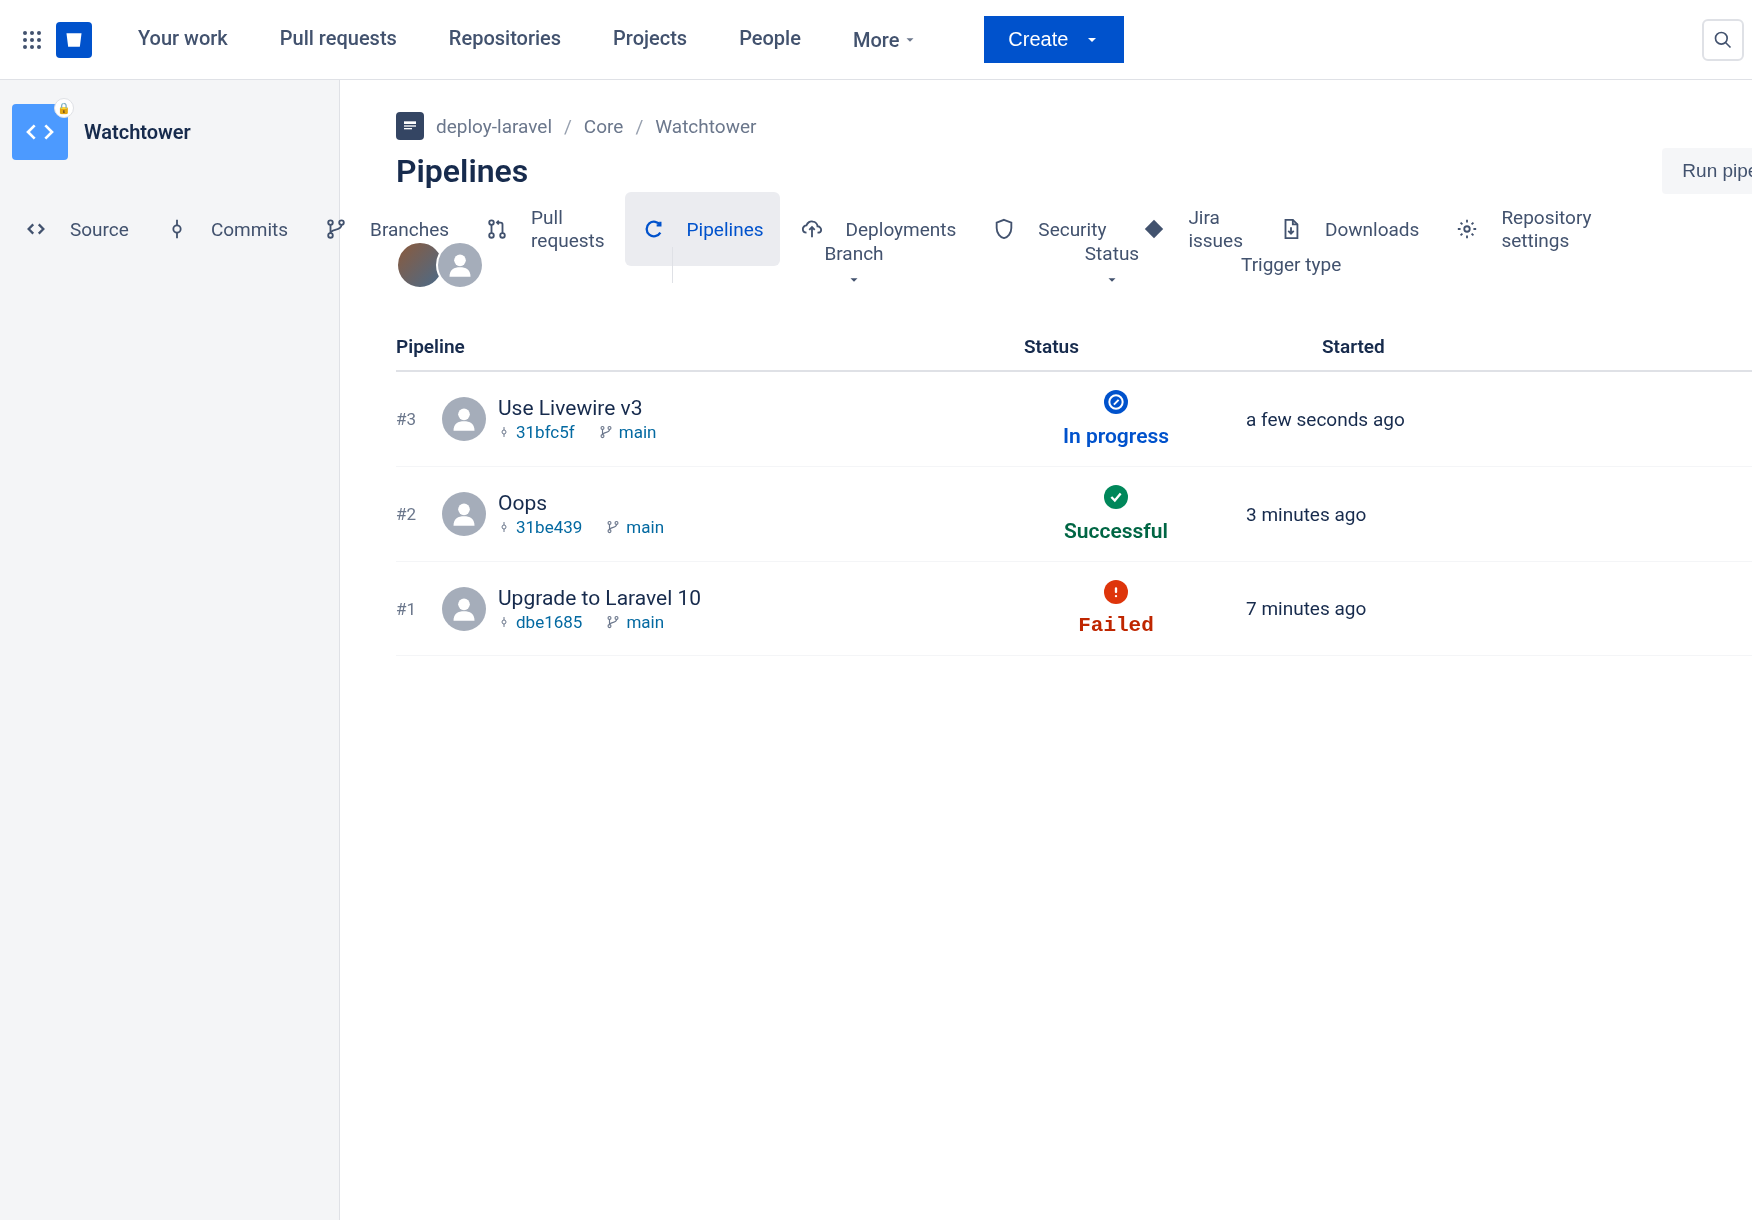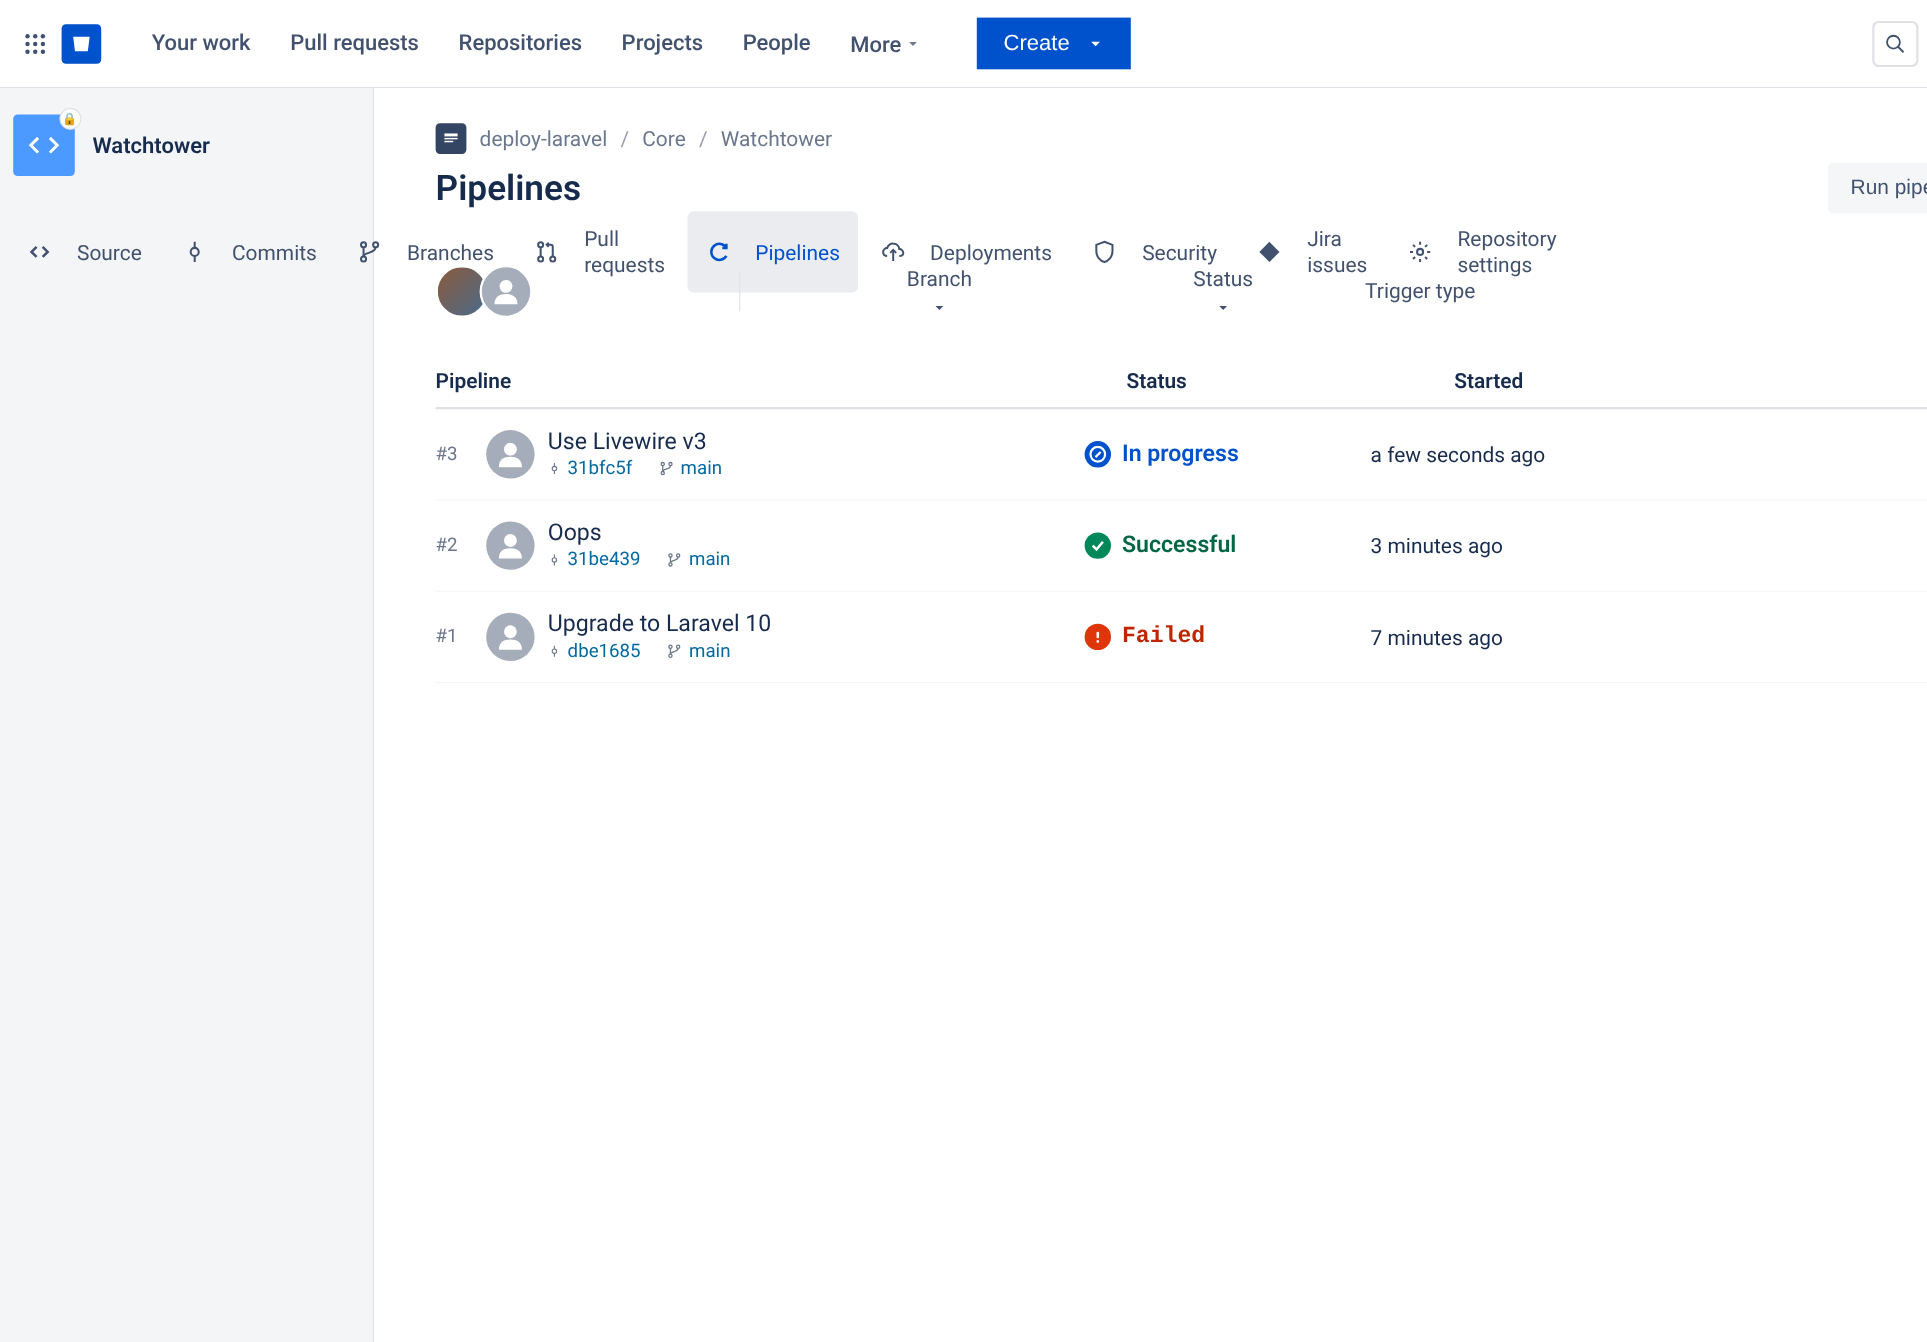--- a/index.html
+++ b/index.html
@@ -25,21 +25,21 @@
     .app-switcher svg { fill: #42526E; }
     .logo {
       width: 36px; height: 36px;
       background: #0052CC;
       border-radius: 4px;
       display: flex; align-items: center; justify-content: center;
       margin-right: 24px;
     }
     .nav-items {
       display: flex;
-      gap: 8px;
+      gap: 24px;
       flex: 1;
     }
     .nav-item {
       padding: 10px 14px;
       font-size: 20px;
       font-weight: 500;
       color: #42526E;
       cursor: pointer;
       border-radius: 4px;
     }
@@ -255,20 +255,21 @@
     .pipeline-meta .hash, .pipeline-meta .branch {
       display: flex; align-items: center; gap: 6px;
     }
     .status-cell {
       width: 260px;
       display: flex;
       align-items: center;
       gap: 10px;
       font-size: 21px;
       font-weight: 600;
+      flex-direction: column;
     }
     .status-icon {
       width: 24px; height: 24px;
       border-radius: 50%;
       display: flex; align-items: center; justify-content: center;
       flex-shrink: 0;
     }
     .status-progress { color: #0052CC; }
     .status-progress .status-icon { background: #0052CC; }
     .status-success { color: #006644; }
@@ -420,20 +421,31 @@
           </span>
           <span>Security</span>
         </div>
         <div class="side-item">
           <span class="side-icon">
             <svg width="22" height="22" viewBox="0 0 24 24" fill="currentColor">
               <path d="M12 2 L22 12 L12 22 L2 12 Z"></path>
             </svg>
           </span>
           <span>Jira issues</span>
+        </div>
+        <div class="side-item">
+          <span class="side-icon">
+            <svg width="22" height="22" viewBox="0 0 24 24" fill="none" stroke="currentColor" stroke-width="2">
+              <path d="M6 2 L14 2 L19 7 L19 22 L6 22 Z"></path>
+              <path d="M14 2 L14 7 L19 7"></path>
+              <line x1="12" y1="10" x2="12" y2="17"></line>
+              <polyline points="9 14 12 17 15 14"></polyline>
+            </svg>
+          </span>
+          <span>Downloads</span>
         </div>
         <div class="side-item">
           <span class="side-icon">
             <svg width="22" height="22" viewBox="0 0 24 24" fill="none" stroke="currentColor" stroke-width="2">
               <circle cx="12" cy="12" r="3"></circle>
               <path d="M12 2 L12 5 M12 19 L12 22 M22 12 L19 12 M5 12 L2 12 M19 5 L17 7 M7 17 L5 19 M19 19 L17 17 M7 7 L5 5"></path>
             </svg>
           </span>
           <span>Repository settings</span>
         </div>

